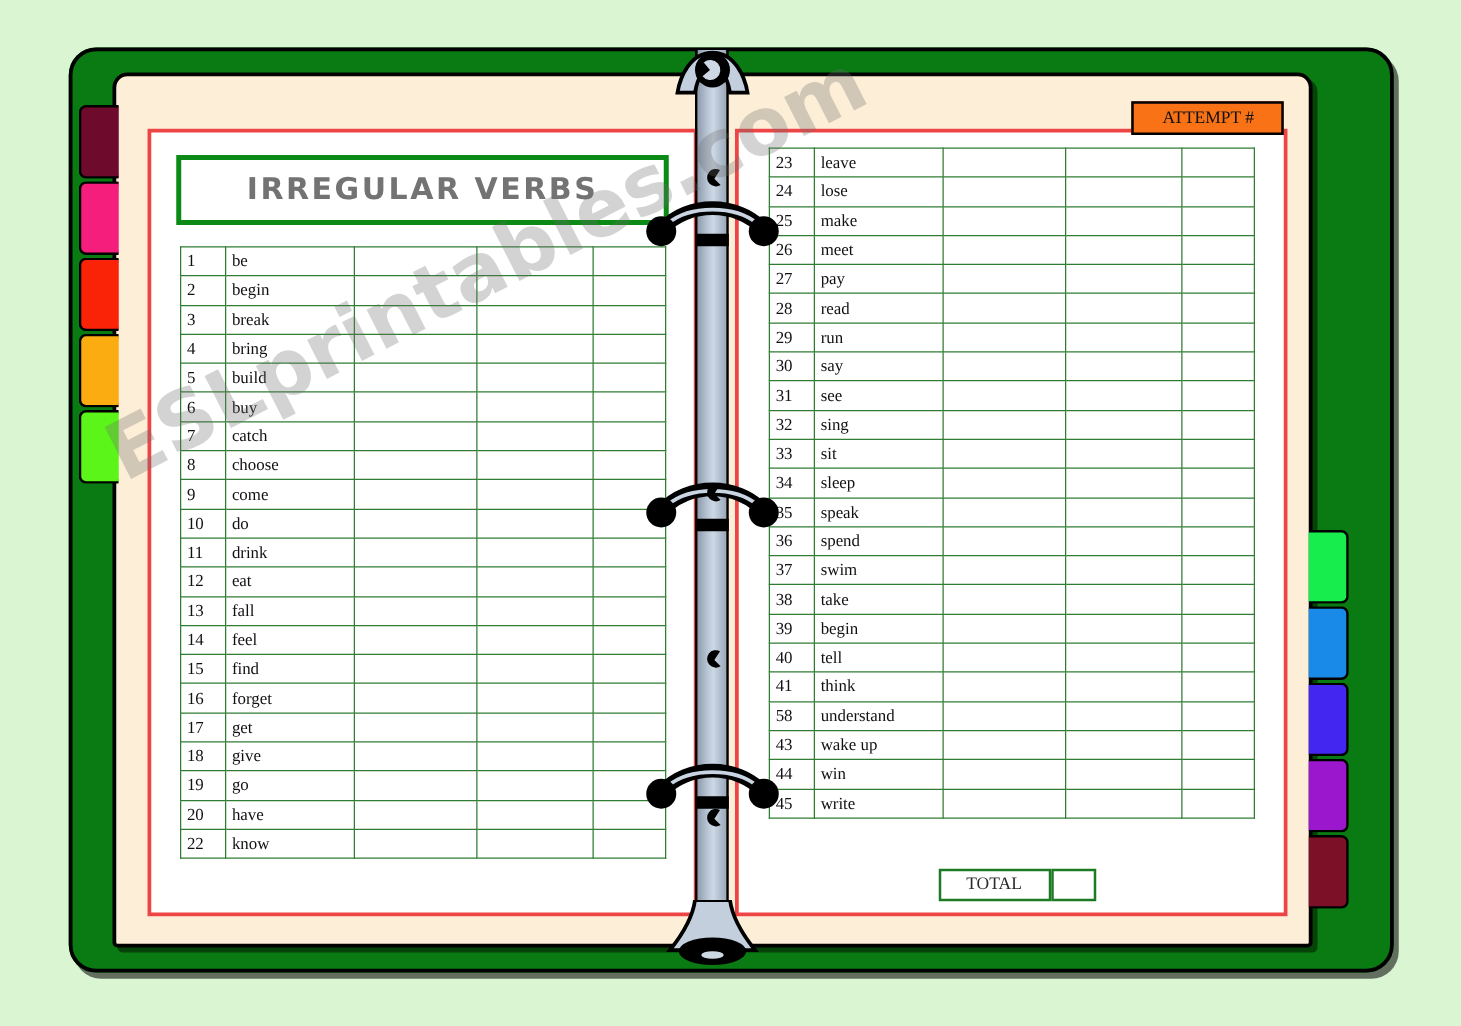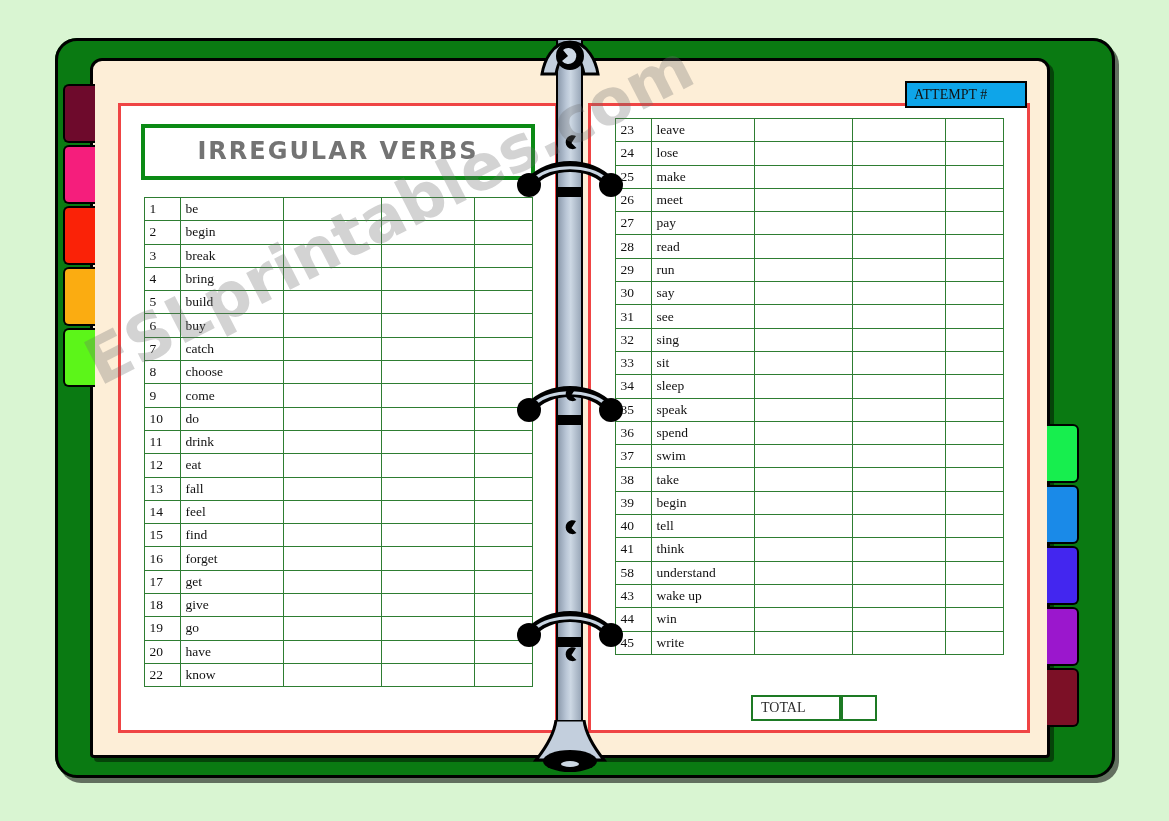--- a/index.html
+++ b/index.html
@@ -125,28 +125,28 @@
   td.col-blank-b { width: 87px; }
   td.col-blank-c { width: 52px; }
 
   
   #attempt-box {
     position: absolute;
     left: 812px;
     top: 20px;
     width: 122px;
     height: 27px;
-    background: #0ea5e9;
+    background: #f97316;
     border: 2px solid #000;
     box-sizing: border-box;
     font-size: 14px;
     color: #111;
     display: flex;
     align-items: center;
-    padding-left: 7px;
+    padding-left: 23px;
     z-index: 4;
   }
 
   
   #total-box {
     position: absolute;
     left: 658px;
     top: 634px;
     display: flex;
     z-index: 4;
@@ -154,21 +154,21 @@
   #total-box .cell {
     border: 2px solid #1d7a24;
     background: #fff;
     height: 26px;
     box-sizing: border-box;
     display: flex;
     align-items: center;
     font-size: 14px;
     color: #2b2b2b;
   }
-  #total-label { width: 90px; padding-left: 8px; }
+  #total-label { width: 90px; padding-left: 20px; }
   #total-value { width: 36px; border-left: none; }
 
   
   #spine {
     position: absolute;
     left: 556px;
     top: 40px;
     width: 27px;
     height: 700px;
     background: linear-gradient(to right,#8d9bad 0%,#b9c6d6 35%,#cdd8e4 55%,#9aa8b9 100%);

